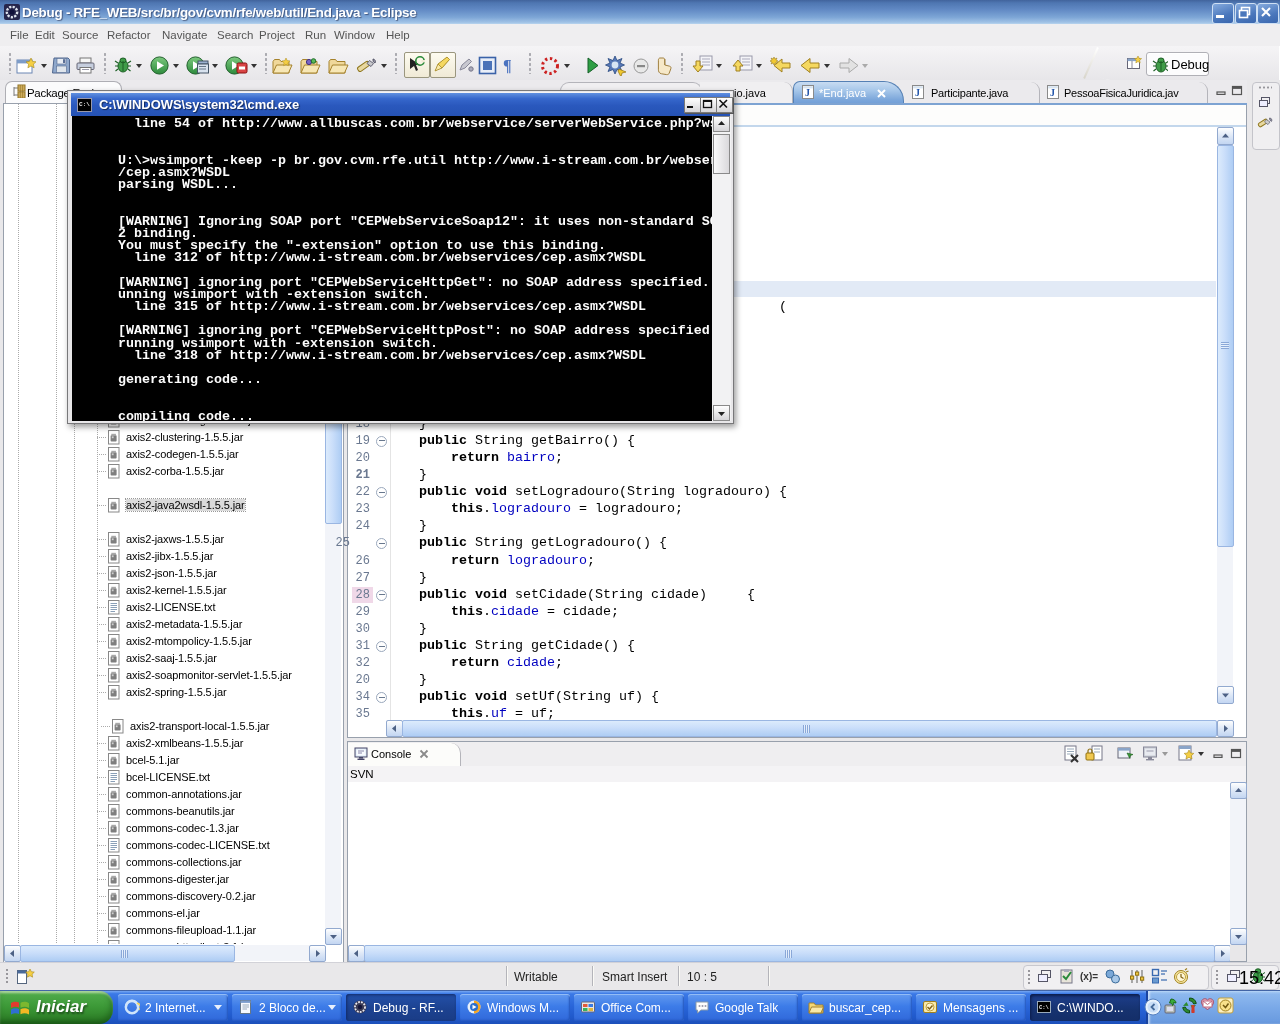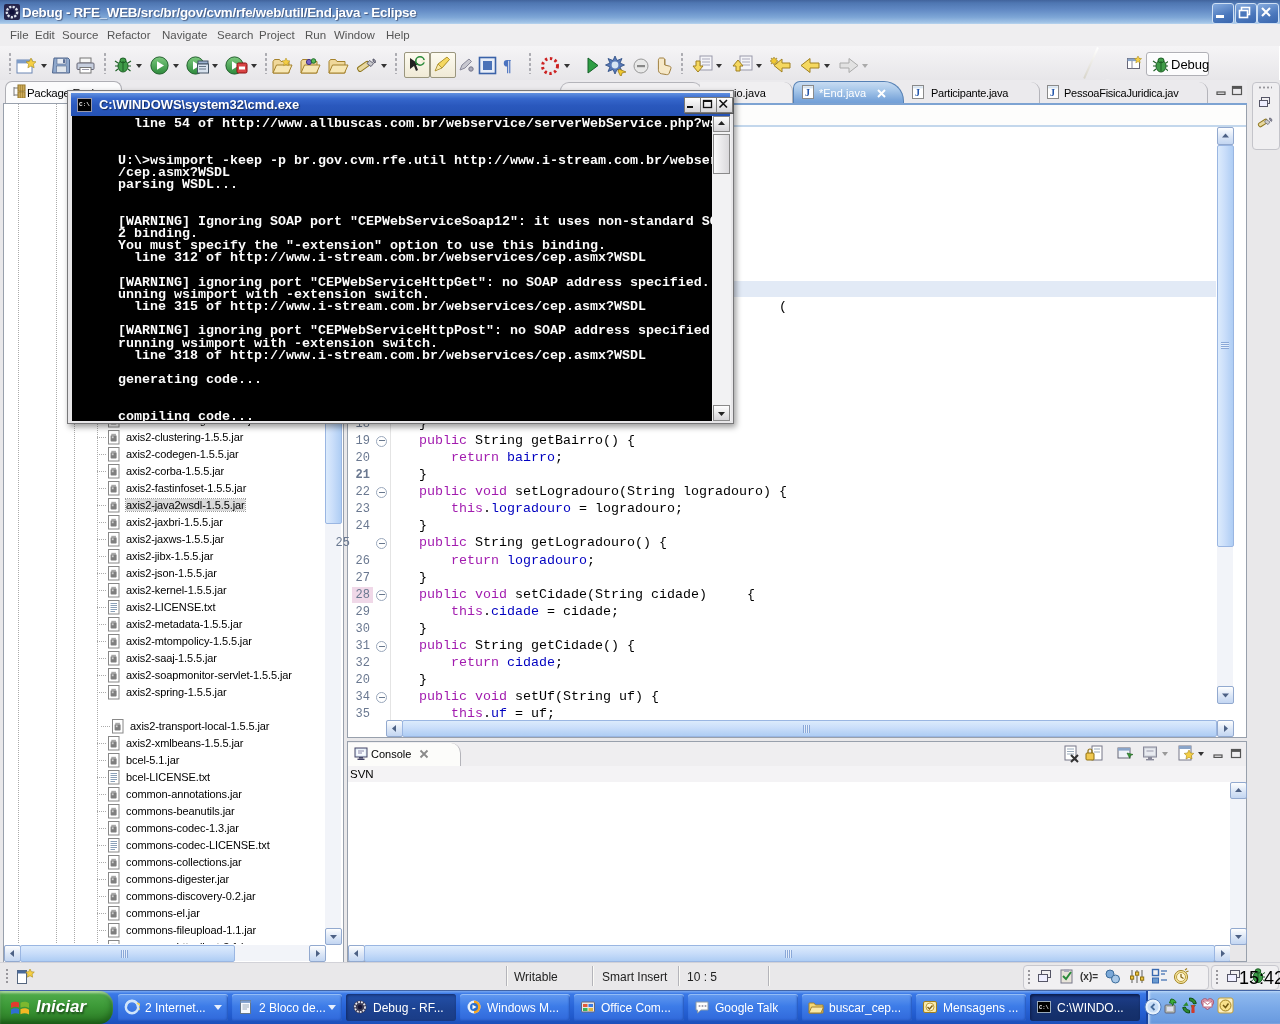--- a/index.html
+++ b/index.html
@@ -22,21 +22,21 @@
 .hconn{position:absolute;left:93px;top:8px;width:10px;height:1px;background-image:linear-gradient(90deg,#aaa 1px,transparent 1px);background-size:2px 1px;}
 .xbtn{position:absolute;background:linear-gradient(180deg,#fefefe,#dbe6f6 55%,#c3d6f2);border:1px solid #92a9cf;border-radius:2px;}
 .xbtn svg{margin:auto;}
 .xthumbv{position:absolute;background:linear-gradient(90deg,#dcebfc,#cadefa 45%,#aecdf4);border:1px solid #9ab6e2;border-radius:2px;}
 .xthumbh{position:absolute;background:linear-gradient(180deg,#dcebfc,#cadefa 45%,#aecdf4);border:1px solid #9ab6e2;border-radius:2px;}
 .xtrackv{position:absolute;background:#f2f4f9;}
 .xtrackh{position:absolute;background:#f2f4f9;}
 .gripv{position:absolute;left:3px;width:8px;height:7px;background-image:linear-gradient(180deg,#8aa8d8 1px,#fff 1px,transparent 2px);background-size:8px 2px;}
 .griph{position:absolute;top:3.5px;width:7px;height:8px;background-image:linear-gradient(90deg,#8aa8d8 1px,#fff 1px,transparent 2px);background-size:2px 8px;}
 #code,.mono{font-family:"Liberation Mono",monospace;padding-left:46px;}
-.kw{color:#a21caf;font-weight:normal;}
+.kw{color:#000000;font-weight:bold;}
 .fld{color:#0000c0;}
 .codeline{position:absolute;left:0px;white-space:pre;font-size:13.34px;color:#000;font-family:"Liberation Mono",monospace;}
 .lnum{position:absolute;width:18px;text-align:right;font-size:12px;color:#6a7890;font-family:"Liberation Mono",monospace;}
 .fold{position:absolute;width:9px;height:9px;border:1px solid #9aa8bc;border-radius:50%;background:#fff;}
 .fold:after{content:"";position:absolute;left:1.5px;top:3.5px;width:6px;height:1px;background:#68788e;}
 .taskbtn{position:absolute;top:3px;height:27px;border-radius:3px;background:linear-gradient(180deg,#639af0 0%,#3d7ce8 45%,#3068da 100%);box-shadow:inset 0 1px 0 #93bcf6,inset -1px -1px 2px #2456bc;color:#fff;font-size:12px;white-space:nowrap;overflow:hidden;}
 .taskbtn .tt{position:absolute;left:27px;top:7px;}
 .cbtn{position:absolute;top:6px;width:15px;height:14px;background:linear-gradient(180deg,#ffffff,#d6d5d8);border:1px solid #7a7a7a;box-shadow:1px 1px 0 #555;}
 .statxt{position:absolute;top:970px;font-size:12px;color:#222;}
 .ssep{position:absolute;top:3px;width:1px;height:20px;background:#b4b4ba;box-shadow:1px 0 0 #fbfaf6;}
@@ -390,55 +390,31 @@
       <span class="ticn">
         <svg width="14" height="15" viewBox="0 0 14 15">
           <rect x="1.5" y="0.5" width="10.5" height="13.5" fill="#fff" stroke="#888"></rect>
           <rect x="3.6" y="5.2" width="6" height="6.4" rx="0.8" fill="#7e7e7e"></rect>
           <rect x="4.3" y="3.8" width="4.6" height="1.6" fill="#a8a8a8"></rect>
           <rect x="4.8" y="6.4" width="1.8" height="1.8" fill="#cfcfcf"></rect>
         </svg>
       </span>
       <span class="lbl">axis2-corba-1.5.5.jar</span>
     </div>
-    <div class="trow" style="top:376px;left:0;width:321px;">
-      <div class="hconn"></div>
-      <span class="ticn">
-        <svg width="14" height="15" viewBox="0 0 14 15">
-          <rect x="1.5" y="0.5" width="10.5" height="13.5" fill="#fff" stroke="#888"></rect>
-          <rect x="3.6" y="5.2" width="6" height="6.4" rx="0.8" fill="#7e7e7e"></rect>
-          <rect x="4.3" y="3.8" width="4.6" height="1.6" fill="#a8a8a8"></rect>
-          <rect x="4.8" y="6.4" width="1.8" height="1.8" fill="#cfcfcf"></rect>
-        </svg>
-      </span>
-      <span class="lbl">axis2-fastinfoset-1.5.5.jar</span>
-    </div>
     <div class="trow" style="top:393px;left:0;width:321px;">
       <div class="hconn"></div>
       <span class="ticn">
         <svg width="14" height="15" viewBox="0 0 14 15">
           <rect x="1.5" y="0.5" width="10.5" height="13.5" fill="#fff" stroke="#888"></rect>
           <rect x="3.6" y="5.2" width="6" height="6.4" rx="0.8" fill="#7e7e7e"></rect>
           <rect x="4.3" y="3.8" width="4.6" height="1.6" fill="#a8a8a8"></rect>
           <rect x="4.8" y="6.4" width="1.8" height="1.8" fill="#cfcfcf"></rect>
         </svg>
       </span>
       <span class="lbl sel">axis2-java2wsdl-1.5.5.jar</span>
-    </div>
-    <div class="trow" style="top:410px;left:0;width:321px;">
-      <div class="hconn"></div>
-      <span class="ticn">
-        <svg width="14" height="15" viewBox="0 0 14 15">
-          <rect x="1.5" y="0.5" width="10.5" height="13.5" fill="#fff" stroke="#888"></rect>
-          <rect x="3.6" y="5.2" width="6" height="6.4" rx="0.8" fill="#7e7e7e"></rect>
-          <rect x="4.3" y="3.8" width="4.6" height="1.6" fill="#a8a8a8"></rect>
-          <rect x="4.8" y="6.4" width="1.8" height="1.8" fill="#cfcfcf"></rect>
-        </svg>
-      </span>
-      <span class="lbl">axis2-jaxbri-1.5.5.jar</span>
     </div>
     <div class="trow" style="top:427px;left:0;width:321px;">
       <div class="hconn"></div>
       <span class="ticn">
         <svg width="14" height="15" viewBox="0 0 14 15">
           <rect x="1.5" y="0.5" width="10.5" height="13.5" fill="#fff" stroke="#888"></rect>
           <rect x="3.6" y="5.2" width="6" height="6.4" rx="0.8" fill="#7e7e7e"></rect>
           <rect x="4.3" y="3.8" width="4.6" height="1.6" fill="#a8a8a8"></rect>
           <rect x="4.8" y="6.4" width="1.8" height="1.8" fill="#cfcfcf"></rect>
         </svg>

